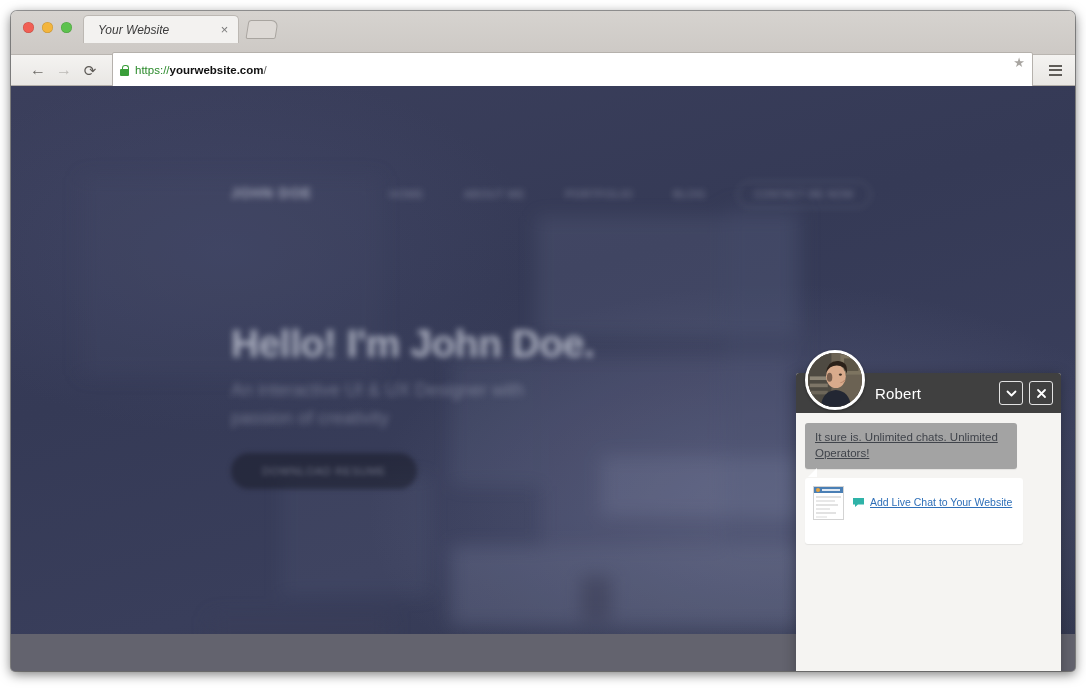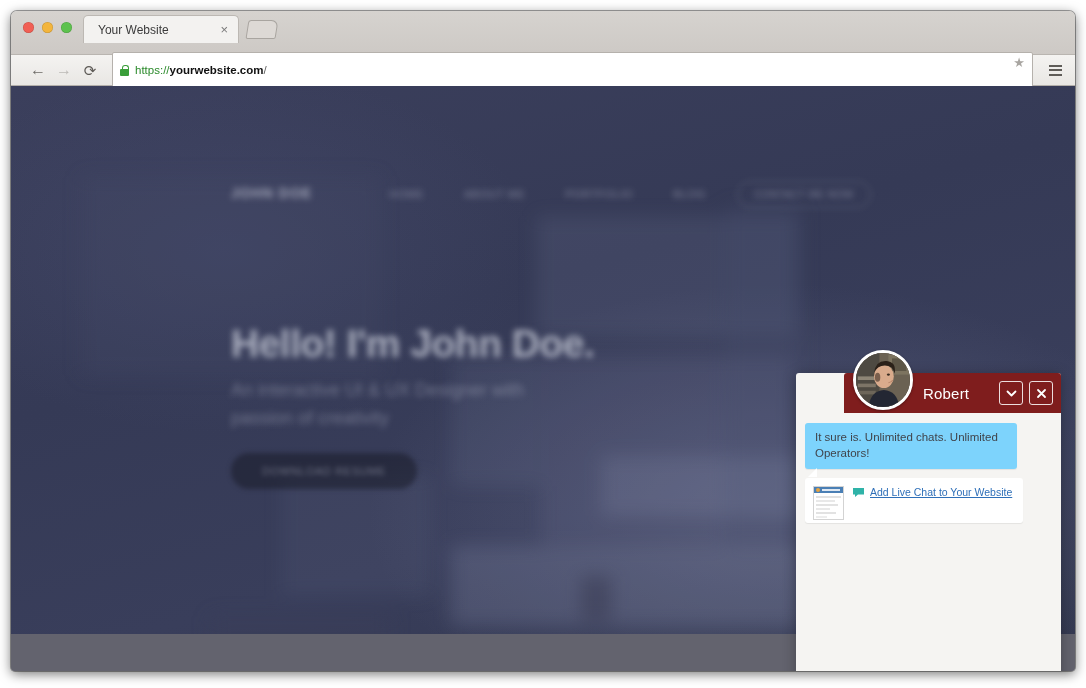--- a/index.html
+++ b/index.html
@@ -18,20 +18,21 @@
     border-radius: 6px 6px 4px 4px;
     background: #e8e6e3;
     box-shadow: 0 3px 12px rgba(0,0,0,.55), 0 0 0 1px rgba(0,0,0,.35);
     overflow: hidden;
   }
   .tabstrip {
     position: relative;
     height: 44px;
     background: linear-gradient(#d6d3cf, #cdc9c5);
     border-bottom: 1px solid #b9b5b0;
+    font-style: italic;
   }
   .traffic {
     position: absolute; left: 12px; top: 11px;
     display: flex; gap: 8px;
   }
   .traffic span {
     width: 11px; height: 11px; border-radius: 50%;
     display: block;
     box-shadow: inset 0 0 0 .5px rgba(0,0,0,.18);
   }
@@ -225,25 +226,24 @@
     width: 265px; height: 369px;
     background: #f5f4f2;
     border-radius: 3px;
     box-shadow: 0 2px 14px rgba(0,0,0,.30);
     display: flex; flex-direction: column;
     overflow: visible;
   }
   .chat-header {
     position: relative;
     height: 40px;
-    background: #7f1d1d;
+    background: #404040;
     border-radius: 3px 3px 0 0;
     display: flex; align-items: center;
     flex: none;
-    margin-left: 48px;
   }
   .avatar {
     position: absolute;
     left: 9px; top: -23px;
     width: 60px; height: 60px;
     border-radius: 50%;
     border: 3px solid #ffffff;
     background: #3d3428;
     overflow: hidden;
     box-shadow: 0 1px 3px rgba(0,0,0,.35);
@@ -280,45 +280,46 @@
   .bubble {
     max-width: 212px;
     padding: 7px 10px 8px 10px;
     font-size: 11.5px;
     line-height: 1.35;
     color: #40444b;
     border-radius: 3px;
     position: relative;
   }
   .bubble.visitor { background: #e4e1dc; }
-  .bubble.agent { background: #7dd3fc; box-shadow: 0 1px 1px rgba(0,0,0,.07); }
+  .bubble.agent { background: #a3a3a3; box-shadow: 0 1px 1px rgba(0,0,0,.07); text-decoration: underline; }
   .bubble.visitor::after {
     content: ""; position: absolute;
     right: 3px; bottom: -8px;
     border-width: 9px 9px 0 0;
     border-style: solid;
     border-color: #e4e1dc transparent transparent transparent;
   }
   .bubble.agent::after {
     content: ""; position: absolute;
     left: 3px; bottom: -8px;
     border-width: 0 9px 9px 0;
     border-style: solid;
     border-color: transparent #ffffff transparent transparent;
     transform: scaleY(-1);
   }
 
   .link-card {
     background: #ffffff;
     border-radius: 3px;
     box-shadow: 0 1px 1px rgba(0,0,0,.07);
-    padding: 8px 9px 3px 8px;
+    padding: 8px 9px 24px 8px;
     display: flex; gap: 8px;
     width: 218px;
     cursor: pointer;
+    align-items: center;
   }
   .card-thumb {
     width: 31px; height: 34px;
     flex: none;
     border: 1px solid #d3d3d3;
     background: #fbfbfb;
     overflow: hidden;
   }
   .card-thumb svg { display: block; }
   .card-title {

